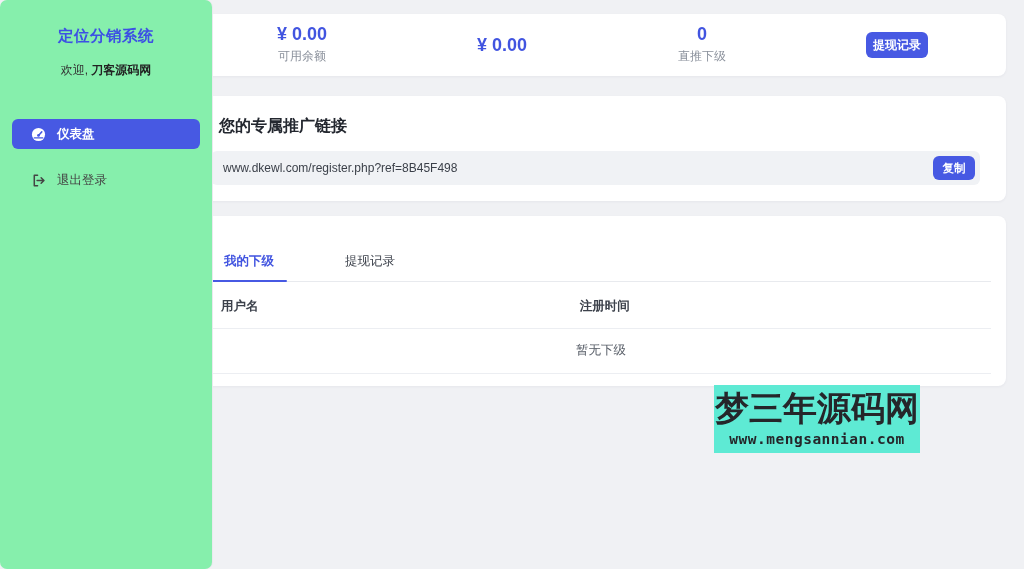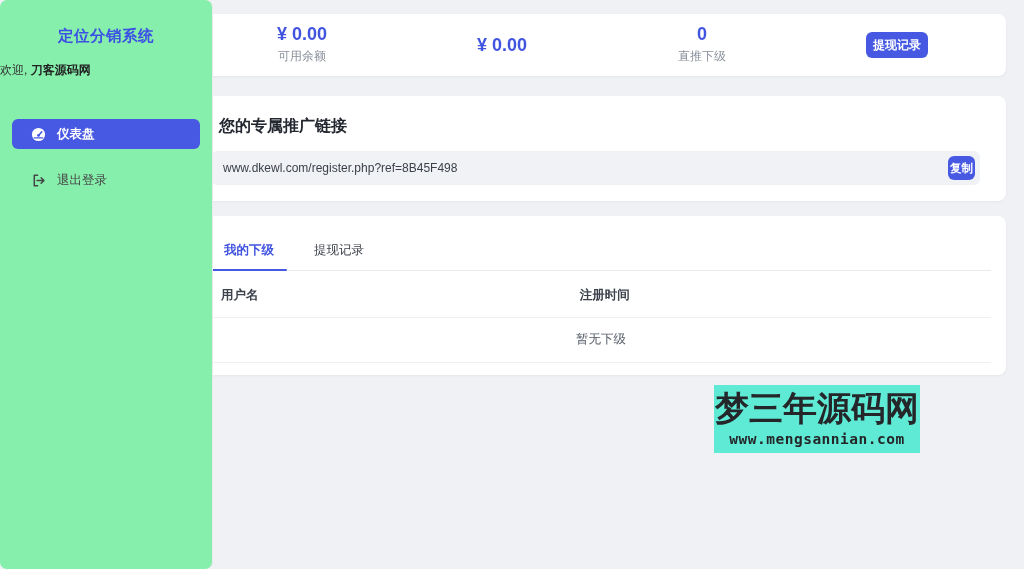--- a/index.html
+++ b/index.html
@@ -17,21 +17,21 @@
     box-shadow: 1px 0 0 #e9eaee;
     z-index: 2;
     border-radius: 7px;
   }
   .app-title {
     margin-top: 26px; text-align: center;
     font-size: 15.5px; font-weight: bold; color: #3c50e4;
     letter-spacing: 0.5px;
   }
   .welcome {
-    margin-top: 15px; 
+    margin-top: 15px; text-align: center;
     font-size: 12px; color: #333;
   }
   .welcome b { font-weight: bold; color: #222; }
   .menu { margin-top: 40px; }
   .menu-item {
     display: flex; align-items: center;
     height: 30px; margin: 0 12px 16px 12px;
     padding-left: 19px; border-radius: 6px;
     font-size: 12.5px; color: #444; cursor: pointer;
   }
@@ -64,25 +64,25 @@
   
   .link-card { margin-top: 20px; padding: 20px 26px 16px 15px; }
   .link-card h2 { font-size: 16px; font-weight: bold; color: #23272f; margin-left: 8px; }
   .link-box {
     margin-top: 14px; height: 34px; background: #f0f2f5; border-radius: 6px;
     display: flex; align-items: center; padding-left: 12px; position: relative;
   }
   .link-text { font-size: 12px; color: #3a3f48; }
   .copy-btn {
     position: absolute; right: 5px; top: 5px;
-    width: 27px; height: 24px; font-size: 11.5px;
+    width: 42px; height: 24px; font-size: 11.5px;
   }
   
   .tabs-card { margin-top: 15px; padding: 0 15px 12px 15px; }
-  .tabs { display: flex; border-bottom: 1px solid #e8eaee; padding-top: 17px; }
+  .tabs { display: flex; border-bottom: 1px solid #e8eaee; padding-top: 28px; gap: 31px; }
   .tab {
     padding: 9px 13px 11px 13px; font-size: 12.5px; color: #3c414b;
     cursor: pointer; position: relative; margin-right: 14px;
   }
   .tab.active { color: #4154e0; font-weight: bold; }
   .tab.active::after {
     content: ""; position: absolute; left: 0; right: 0; bottom: -1px;
     height: 2px; background: #4759e3; border-radius: 1px;
   }
   .table-header { display: flex; border-bottom: 1px solid #eceef2; }

